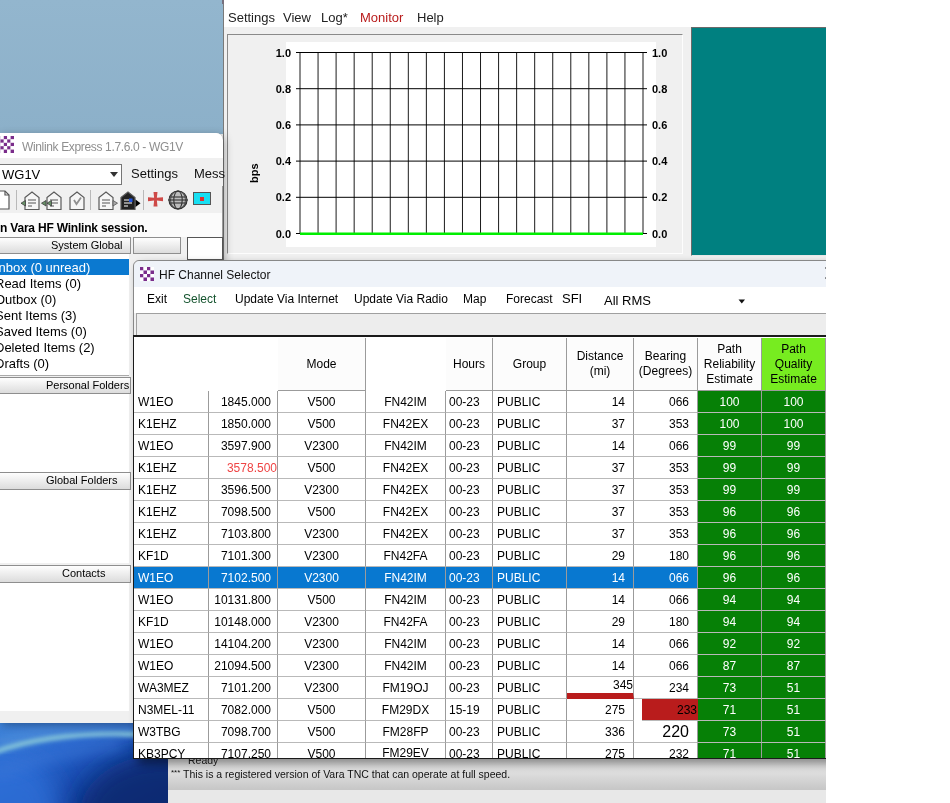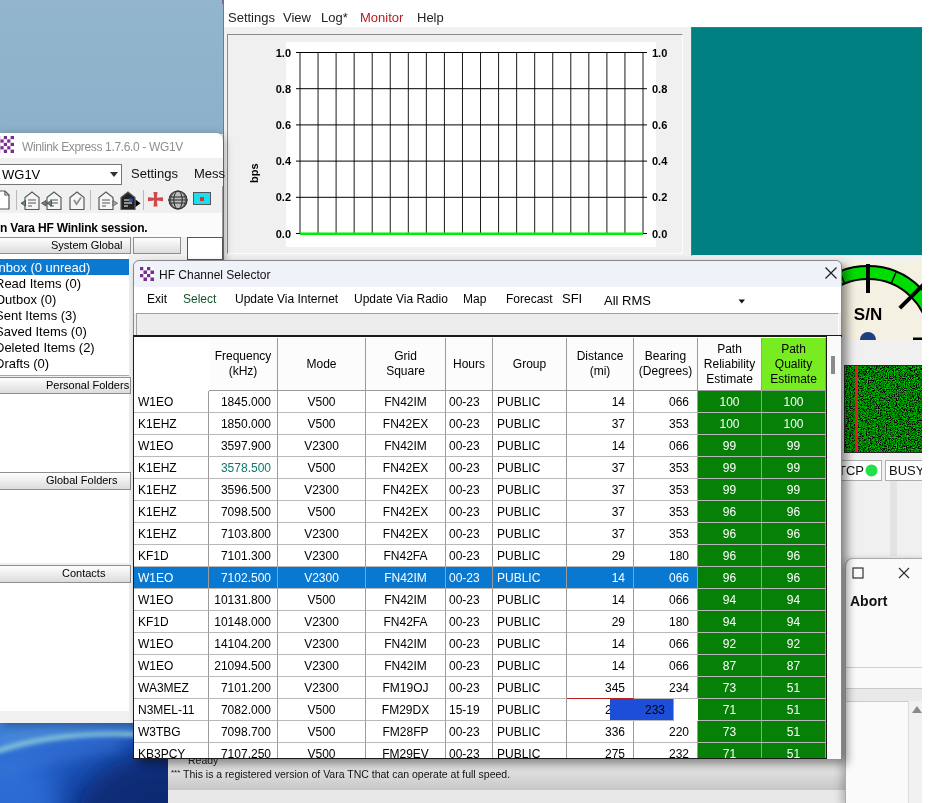--- a/index.html
+++ b/index.html
@@ -1,15 +1,15 @@
 <!DOCTYPE html>
 <html><head><meta charset="utf-8">
 <style>
 html,body{margin:0;padding:0;}
-#scr{position:relative;width:922px;height:803px;overflow:hidden;font-family:"Liberation Sans",sans-serif;background:#f0f0f0;}
+#scr{position:relative;width:826px;height:803px;overflow:hidden;font-family:"Liberation Sans",sans-serif;background:#f0f0f0;}
 .ab{position:absolute;}
 .txt{white-space:nowrap;}
 </style></head><body>
 <div id="scr">
 
 <div class="ab" style="left:0px;top:0px;width:224px;height:134px;background:linear-gradient(180deg,#93b6ce,#8cb0c9);"></div>
 <svg class="ab" style="left:0;top:722px;" width="169" height="81" viewBox="0 0 169 81">
 <defs>
 <linearGradient id="wbg" x1="0" y1="0" x2="1" y2="1">
  <stop offset="0%" stop-color="#3f83d8"></stop>
@@ -293,23 +293,21 @@
 <div class="ab txt" style="left:506px;top:292px;font-size:12px;color:#000;">Forecast</div>
 <div class="ab txt" style="left:562px;top:291px;font-size:13px;color:#000;">SFI</div>
 <div class="ab" style="left:598px;top:290px;width:148px;height:21px;background:#fff;"></div>
 <div class="ab txt" style="left:604px;top:293px;font-size:13px;color:#000;">All RMS</div>
 <svg class="ab" style="left:738px;top:299px;" width="8" height="5">
       <path d="M0.5,0.5 L7,0.5 L3.75,4.5 Z" fill="#111"></path>
     </svg>
 <div class="ab" style="left:136px;top:313px;width:703px;height:23px;background:#ededed;border:1px solid;border-color:#a0a0a0 #fdfdfd #fdfdfd #a0a0a0;box-sizing:border-box;"></div>
 <div class="ab" style="left:133px;top:335px;width:709px;height:2px;background:#1a1a1a;"></div>
 <div class="ab" style="left:133px;top:336px;width:694px;height:423px;background:#fff;border:1px solid #1a1a1a;border-right:1px solid #1a1a1a;box-sizing:border-box;overflow:hidden;">
-      <div class="ab" style="left:75px;top:1px;width:69px;height:53px;background:#fcfcfc;border-right:1px solid #9b9b9b;border-bottom:1px solid #9b9b9b;box-sizing:border-box;display:flex;align-items:center;justify-content:center;text-align:center;font-size:12px;line-height:15px;color:#000;">Frequency<br>(kHz)</div>
       <div class="ab" style="left:144px;top:1px;width:88px;height:53px;background:#fcfcfc;border-right:1px solid #9b9b9b;border-bottom:1px solid #9b9b9b;box-sizing:border-box;display:flex;align-items:center;justify-content:center;text-align:center;font-size:12px;line-height:15px;color:#000;">Mode</div>
-      <div class="ab" style="left:232px;top:1px;width:80px;height:53px;background:#fcfcfc;border-right:1px solid #9b9b9b;border-bottom:1px solid #9b9b9b;box-sizing:border-box;display:flex;align-items:center;justify-content:center;text-align:center;font-size:12px;line-height:15px;color:#000;">Grid<br>Square</div>
       <div class="ab" style="left:312px;top:1px;width:47px;height:53px;background:#fcfcfc;border-right:1px solid #9b9b9b;border-bottom:1px solid #9b9b9b;box-sizing:border-box;display:flex;align-items:center;justify-content:center;text-align:center;font-size:12px;line-height:15px;color:#000;">Hours</div>
       <div class="ab" style="left:359px;top:1px;width:74px;height:53px;background:#fcfcfc;border-right:1px solid #9b9b9b;border-bottom:1px solid #9b9b9b;box-sizing:border-box;display:flex;align-items:center;justify-content:center;text-align:center;font-size:12px;line-height:15px;color:#000;">Group</div>
       <div class="ab" style="left:500px;top:1px;width:64px;height:53px;background:#fcfcfc;border-right:1px solid #9b9b9b;border-bottom:1px solid #9b9b9b;box-sizing:border-box;display:flex;align-items:center;justify-content:center;text-align:center;font-size:12px;line-height:15px;color:#000;">Bearing<br>(Degrees)</div>
       <div class="ab" style="left:433px;top:1px;width:67px;height:53px;background:#fcfcfc;border-right:1px solid #9b9b9b;border-bottom:1px solid #9b9b9b;box-sizing:border-box;display:flex;align-items:center;justify-content:center;text-align:center;font-size:12px;line-height:15px;color:#000;">Distance<br>(mi)</div>
       <div class="ab" style="left:564px;top:1px;width:64px;height:53px;background:#fcfcfc;border-right:1px solid #9b9b9b;border-bottom:1px solid #9b9b9b;box-sizing:border-box;display:flex;align-items:center;justify-content:center;text-align:center;font-size:12px;line-height:15px;color:#000;">Path<br>Reliability<br>Estimate</div>
       <div class="ab" style="left:628px;top:1px;width:64px;height:53px;background:#77ec20;border-right:1px solid #9b9b9b;border-bottom:1px solid #9b9b9b;box-sizing:border-box;display:flex;align-items:center;justify-content:center;text-align:center;font-size:12px;line-height:15px;color:#000;">Path<br>Quality<br>Estimate</div>
       <div class="ab" style="left:0px;top:54px;width:75px;height:22px;background:#fff;border-right:1px solid #9b9b9b;border-bottom:1px solid #b9b9b9;box-sizing:border-box;display:flex;align-items:center;justify-content:flex-start;padding-left:4px;font-size:12px;color:#000;">W1EO</div>
       <div class="ab" style="left:75px;top:54px;width:69px;height:22px;background:#fff;border-right:1px solid #9b9b9b;border-bottom:1px solid #b9b9b9;box-sizing:border-box;display:flex;align-items:center;justify-content:flex-end;padding-right:6px;font-size:12px;color:#000;">1845.000</div>
       <div class="ab" style="left:144px;top:54px;width:88px;height:22px;background:#fff;border-right:1px solid #9b9b9b;border-bottom:1px solid #b9b9b9;box-sizing:border-box;display:flex;align-items:center;justify-content:center;font-size:12px;color:#000;">V500</div>
       <div class="ab" style="left:232px;top:54px;width:80px;height:22px;background:#fff;border-right:1px solid #9b9b9b;border-bottom:1px solid #b9b9b9;box-sizing:border-box;display:flex;align-items:center;justify-content:center;font-size:12px;color:#000;">FN42IM</div>
@@ -333,21 +331,21 @@
       <div class="ab" style="left:75px;top:98px;width:69px;height:22px;background:#fff;border-right:1px solid #9b9b9b;border-bottom:1px solid #b9b9b9;box-sizing:border-box;display:flex;align-items:center;justify-content:flex-end;padding-right:6px;font-size:12px;color:#000;">3597.900</div>
       <div class="ab" style="left:144px;top:98px;width:88px;height:22px;background:#fff;border-right:1px solid #9b9b9b;border-bottom:1px solid #b9b9b9;box-sizing:border-box;display:flex;align-items:center;justify-content:center;font-size:12px;color:#000;">V2300</div>
       <div class="ab" style="left:232px;top:98px;width:80px;height:22px;background:#fff;border-right:1px solid #9b9b9b;border-bottom:1px solid #b9b9b9;box-sizing:border-box;display:flex;align-items:center;justify-content:center;font-size:12px;color:#000;">FN42IM</div>
       <div class="ab" style="left:312px;top:98px;width:47px;height:22px;background:#fff;border-right:1px solid #9b9b9b;border-bottom:1px solid #b9b9b9;box-sizing:border-box;display:flex;align-items:center;justify-content:flex-start;padding-left:3px;font-size:12px;color:#000;">00-23</div>
       <div class="ab" style="left:359px;top:98px;width:74px;height:22px;background:#fff;border-right:1px solid #9b9b9b;border-bottom:1px solid #b9b9b9;box-sizing:border-box;display:flex;align-items:center;justify-content:flex-start;padding-left:4px;font-size:12px;color:#000;">PUBLIC</div>
       <div class="ab" style="left:433px;top:98px;width:67px;height:22px;background:#fff;border-right:1px solid #9b9b9b;border-bottom:1px solid #b9b9b9;box-sizing:border-box;display:flex;align-items:center;justify-content:flex-end;padding-right:8px;font-size:12px;color:#000;">14</div>
       <div class="ab" style="left:500px;top:98px;width:64px;height:22px;background:#fff;border-right:1px solid #9b9b9b;border-bottom:1px solid #b9b9b9;box-sizing:border-box;display:flex;align-items:center;justify-content:flex-end;padding-right:8px;font-size:12px;color:#000;">066</div>
       <div class="ab" style="left:564px;top:98px;width:64px;height:22px;background:#068006;border-right:1px solid #9b9b9b;border-bottom:1px solid #b9b9b9;box-sizing:border-box;display:flex;align-items:center;justify-content:center;font-size:12px;color:#fff;">99</div>
       <div class="ab" style="left:628px;top:98px;width:64px;height:22px;background:#068006;border-right:1px solid #9b9b9b;border-bottom:1px solid #b9b9b9;box-sizing:border-box;display:flex;align-items:center;justify-content:center;font-size:12px;color:#fff;">99</div>
       <div class="ab" style="left:0px;top:120px;width:75px;height:22px;background:#fff;border-right:1px solid #9b9b9b;border-bottom:1px solid #b9b9b9;box-sizing:border-box;display:flex;align-items:center;justify-content:flex-start;padding-left:4px;font-size:12px;color:#000;">K1EHZ</div>
-      <div class="ab" style="left:75px;top:120px;width:69px;height:22px;background:#fff;border-right:1px solid #9b9b9b;border-bottom:1px solid #b9b9b9;box-sizing:border-box;display:flex;align-items:center;justify-content:flex-end;padding-right:6px;font-size:12px;color:#0f766e;">3578.500</div>
+      <div class="ab" style="left:75px;top:120px;width:69px;height:22px;background:#fff;border-right:1px solid #9b9b9b;border-bottom:1px solid #b9b9b9;box-sizing:border-box;display:flex;align-items:center;justify-content:flex-end;font-size:12px;color:#ef4444;">3578.500</div>
       <div class="ab" style="left:144px;top:120px;width:88px;height:22px;background:#fff;border-right:1px solid #9b9b9b;border-bottom:1px solid #b9b9b9;box-sizing:border-box;display:flex;align-items:center;justify-content:center;font-size:12px;color:#000;">V500</div>
       <div class="ab" style="left:232px;top:120px;width:80px;height:22px;background:#fff;border-right:1px solid #9b9b9b;border-bottom:1px solid #b9b9b9;box-sizing:border-box;display:flex;align-items:center;justify-content:center;font-size:12px;color:#000;">FN42EX</div>
       <div class="ab" style="left:312px;top:120px;width:47px;height:22px;background:#fff;border-right:1px solid #9b9b9b;border-bottom:1px solid #b9b9b9;box-sizing:border-box;display:flex;align-items:center;justify-content:flex-start;padding-left:3px;font-size:12px;color:#000;">00-23</div>
       <div class="ab" style="left:359px;top:120px;width:74px;height:22px;background:#fff;border-right:1px solid #9b9b9b;border-bottom:1px solid #b9b9b9;box-sizing:border-box;display:flex;align-items:center;justify-content:flex-start;padding-left:4px;font-size:12px;color:#000;">PUBLIC</div>
       <div class="ab" style="left:433px;top:120px;width:67px;height:22px;background:#fff;border-right:1px solid #9b9b9b;border-bottom:1px solid #b9b9b9;box-sizing:border-box;display:flex;align-items:center;justify-content:flex-end;padding-right:8px;font-size:12px;color:#000;">37</div>
       <div class="ab" style="left:500px;top:120px;width:64px;height:22px;background:#fff;border-right:1px solid #9b9b9b;border-bottom:1px solid #b9b9b9;box-sizing:border-box;display:flex;align-items:center;justify-content:flex-end;padding-right:8px;font-size:12px;color:#000;">353</div>
       <div class="ab" style="left:564px;top:120px;width:64px;height:22px;background:#068006;border-right:1px solid #9b9b9b;border-bottom:1px solid #b9b9b9;box-sizing:border-box;display:flex;align-items:center;justify-content:center;font-size:12px;color:#fff;">99</div>
       <div class="ab" style="left:628px;top:120px;width:64px;height:22px;background:#068006;border-right:1px solid #9b9b9b;border-bottom:1px solid #b9b9b9;box-sizing:border-box;display:flex;align-items:center;justify-content:center;font-size:12px;color:#fff;">99</div>
       <div class="ab" style="left:0px;top:142px;width:75px;height:22px;background:#fff;border-right:1px solid #9b9b9b;border-bottom:1px solid #b9b9b9;box-sizing:border-box;display:flex;align-items:center;justify-content:flex-start;padding-left:4px;font-size:12px;color:#000;">K1EHZ</div>
       <div class="ab" style="left:75px;top:142px;width:69px;height:22px;background:#fff;border-right:1px solid #9b9b9b;border-bottom:1px solid #b9b9b9;box-sizing:border-box;display:flex;align-items:center;justify-content:flex-end;padding-right:6px;font-size:12px;color:#000;">3596.500</div>
@@ -438,48 +436,48 @@
       <div class="ab" style="left:433px;top:318px;width:67px;height:22px;background:#fff;border-right:1px solid #9b9b9b;border-bottom:1px solid #b9b9b9;box-sizing:border-box;display:flex;align-items:center;justify-content:flex-end;padding-right:8px;font-size:12px;color:#000;">14</div>
       <div class="ab" style="left:500px;top:318px;width:64px;height:22px;background:#fff;border-right:1px solid #9b9b9b;border-bottom:1px solid #b9b9b9;box-sizing:border-box;display:flex;align-items:center;justify-content:flex-end;padding-right:8px;font-size:12px;color:#000;">066</div>
       <div class="ab" style="left:564px;top:318px;width:64px;height:22px;background:#068006;border-right:1px solid #9b9b9b;border-bottom:1px solid #b9b9b9;box-sizing:border-box;display:flex;align-items:center;justify-content:center;font-size:12px;color:#fff;">87</div>
       <div class="ab" style="left:628px;top:318px;width:64px;height:22px;background:#068006;border-right:1px solid #9b9b9b;border-bottom:1px solid #b9b9b9;box-sizing:border-box;display:flex;align-items:center;justify-content:center;font-size:12px;color:#fff;">87</div>
       <div class="ab" style="left:0px;top:340px;width:75px;height:22px;background:#fff;border-right:1px solid #9b9b9b;border-bottom:1px solid #b9b9b9;box-sizing:border-box;display:flex;align-items:center;justify-content:flex-start;padding-left:4px;font-size:12px;color:#000;">WA3MEZ</div>
       <div class="ab" style="left:75px;top:340px;width:69px;height:22px;background:#fff;border-right:1px solid #9b9b9b;border-bottom:1px solid #b9b9b9;box-sizing:border-box;display:flex;align-items:center;justify-content:flex-end;padding-right:6px;font-size:12px;color:#000;">7101.200</div>
       <div class="ab" style="left:144px;top:340px;width:88px;height:22px;background:#fff;border-right:1px solid #9b9b9b;border-bottom:1px solid #b9b9b9;box-sizing:border-box;display:flex;align-items:center;justify-content:center;font-size:12px;color:#000;">V2300</div>
       <div class="ab" style="left:232px;top:340px;width:80px;height:22px;background:#fff;border-right:1px solid #9b9b9b;border-bottom:1px solid #b9b9b9;box-sizing:border-box;display:flex;align-items:center;justify-content:center;font-size:12px;color:#000;">FM19OJ</div>
       <div class="ab" style="left:312px;top:340px;width:47px;height:22px;background:#fff;border-right:1px solid #9b9b9b;border-bottom:1px solid #b9b9b9;box-sizing:border-box;display:flex;align-items:center;justify-content:flex-start;padding-left:3px;font-size:12px;color:#000;">00-23</div>
       <div class="ab" style="left:359px;top:340px;width:74px;height:22px;background:#fff;border-right:1px solid #9b9b9b;border-bottom:1px solid #b9b9b9;box-sizing:border-box;display:flex;align-items:center;justify-content:flex-start;padding-left:4px;font-size:12px;color:#000;">PUBLIC</div>
-      <div class="ab" style="left:433px;top:340px;width:67px;height:22px;background:#fff;border-right:1px solid #9b9b9b;border-bottom:1px solid #b91c1c;box-sizing:border-box;display:flex;align-items:center;justify-content:flex-end;padding-right:8px;font-size:12px;color:#000;">345</div>
+      <div class="ab" style="left:433px;top:340px;width:67px;height:22px;background:#fff;border-right:1px solid #9b9b9b;border-bottom:6px solid #b91c1c;box-sizing:border-box;display:flex;align-items:center;justify-content:flex-end;font-size:12px;color:#000;">345</div>
       <div class="ab" style="left:500px;top:340px;width:64px;height:22px;background:#fff;border-right:1px solid #9b9b9b;border-bottom:1px solid #b9b9b9;box-sizing:border-box;display:flex;align-items:center;justify-content:flex-end;padding-right:8px;font-size:12px;color:#000;">234</div>
       <div class="ab" style="left:564px;top:340px;width:64px;height:22px;background:#068006;border-right:1px solid #9b9b9b;border-bottom:1px solid #b9b9b9;box-sizing:border-box;display:flex;align-items:center;justify-content:center;font-size:12px;color:#fff;">73</div>
       <div class="ab" style="left:628px;top:340px;width:64px;height:22px;background:#068006;border-right:1px solid #9b9b9b;border-bottom:1px solid #b9b9b9;box-sizing:border-box;display:flex;align-items:center;justify-content:center;font-size:12px;color:#fff;">51</div>
       <div class="ab" style="left:0px;top:362px;width:75px;height:22px;background:#fff;border-right:1px solid #9b9b9b;border-bottom:1px solid #b9b9b9;box-sizing:border-box;display:flex;align-items:center;justify-content:flex-start;padding-left:4px;font-size:12px;color:#000;">N3MEL-11</div>
       <div class="ab" style="left:75px;top:362px;width:69px;height:22px;background:#fff;border-right:1px solid #9b9b9b;border-bottom:1px solid #b9b9b9;box-sizing:border-box;display:flex;align-items:center;justify-content:flex-end;padding-right:6px;font-size:12px;color:#000;">7082.000</div>
       <div class="ab" style="left:144px;top:362px;width:88px;height:22px;background:#fff;border-right:1px solid #9b9b9b;border-bottom:1px solid #b9b9b9;box-sizing:border-box;display:flex;align-items:center;justify-content:center;font-size:12px;color:#000;">V500</div>
       <div class="ab" style="left:232px;top:362px;width:80px;height:22px;background:#fff;border-right:1px solid #9b9b9b;border-bottom:1px solid #b9b9b9;box-sizing:border-box;display:flex;align-items:center;justify-content:center;font-size:12px;color:#000;">FM29DX</div>
       <div class="ab" style="left:312px;top:362px;width:47px;height:22px;background:#fff;border-right:1px solid #9b9b9b;border-bottom:1px solid #b9b9b9;box-sizing:border-box;display:flex;align-items:center;justify-content:flex-start;padding-left:3px;font-size:12px;color:#000;">15-19</div>
       <div class="ab" style="left:359px;top:362px;width:74px;height:22px;background:#fff;border-right:1px solid #9b9b9b;border-bottom:1px solid #b9b9b9;box-sizing:border-box;display:flex;align-items:center;justify-content:flex-start;padding-left:4px;font-size:12px;color:#000;">PUBLIC</div>
       <div class="ab" style="left:433px;top:362px;width:67px;height:22px;background:#fff;border-right:1px solid #9b9b9b;border-bottom:1px solid #b9b9b9;box-sizing:border-box;display:flex;align-items:center;justify-content:flex-end;padding-right:8px;font-size:12px;color:#000;">275</div>
-      <div class="ab" style="left:476px;top:362px;width:64px;height:22px;background:#1d4ed8;border-right:1px solid #9b9b9b;border-bottom:1px solid #b9b9b9;box-sizing:border-box;display:flex;align-items:center;justify-content:flex-end;padding-right:8px;font-size:12px;color:#000;">233</div>
+      <div class="ab" style="left:508px;top:362px;width:64px;height:22px;background:#b91c1c;border-right:1px solid #9b9b9b;border-bottom:1px solid #b9b9b9;box-sizing:border-box;display:flex;align-items:center;justify-content:flex-end;padding-right:8px;font-size:12px;color:#000;">233</div>
       <div class="ab" style="left:564px;top:362px;width:64px;height:22px;background:#068006;border-right:1px solid #9b9b9b;border-bottom:1px solid #b9b9b9;box-sizing:border-box;display:flex;align-items:center;justify-content:center;font-size:12px;color:#fff;">71</div>
       <div class="ab" style="left:628px;top:362px;width:64px;height:22px;background:#068006;border-right:1px solid #9b9b9b;border-bottom:1px solid #b9b9b9;box-sizing:border-box;display:flex;align-items:center;justify-content:center;font-size:12px;color:#fff;">51</div>
       <div class="ab" style="left:0px;top:384px;width:75px;height:22px;background:#fff;border-right:1px solid #9b9b9b;border-bottom:1px solid #b9b9b9;box-sizing:border-box;display:flex;align-items:center;justify-content:flex-start;padding-left:4px;font-size:12px;color:#000;">W3TBG</div>
       <div class="ab" style="left:75px;top:384px;width:69px;height:22px;background:#fff;border-right:1px solid #9b9b9b;border-bottom:1px solid #b9b9b9;box-sizing:border-box;display:flex;align-items:center;justify-content:flex-end;padding-right:6px;font-size:12px;color:#000;">7098.700</div>
       <div class="ab" style="left:144px;top:384px;width:88px;height:22px;background:#fff;border-right:1px solid #9b9b9b;border-bottom:1px solid #b9b9b9;box-sizing:border-box;display:flex;align-items:center;justify-content:center;font-size:12px;color:#000;">V500</div>
       <div class="ab" style="left:232px;top:384px;width:80px;height:22px;background:#fff;border-right:1px solid #9b9b9b;border-bottom:1px solid #b9b9b9;box-sizing:border-box;display:flex;align-items:center;justify-content:center;font-size:12px;color:#000;">FM28FP</div>
       <div class="ab" style="left:312px;top:384px;width:47px;height:22px;background:#fff;border-right:1px solid #9b9b9b;border-bottom:1px solid #b9b9b9;box-sizing:border-box;display:flex;align-items:center;justify-content:flex-start;padding-left:3px;font-size:12px;color:#000;">00-23</div>
       <div class="ab" style="left:359px;top:384px;width:74px;height:22px;background:#fff;border-right:1px solid #9b9b9b;border-bottom:1px solid #b9b9b9;box-sizing:border-box;display:flex;align-items:center;justify-content:flex-start;padding-left:4px;font-size:12px;color:#000;">PUBLIC</div>
       <div class="ab" style="left:433px;top:384px;width:67px;height:22px;background:#fff;border-right:1px solid #9b9b9b;border-bottom:1px solid #b9b9b9;box-sizing:border-box;display:flex;align-items:center;justify-content:flex-end;padding-right:8px;font-size:12px;color:#000;">336</div>
-      <div class="ab" style="left:500px;top:384px;width:64px;height:22px;background:#fff;border-right:1px solid #9b9b9b;border-bottom:1px solid #b9b9b9;box-sizing:border-box;display:flex;align-items:center;justify-content:flex-end;padding-right:8px;font-size:12px;color:#000;">220</div>
+      <div class="ab" style="left:500px;top:384px;width:64px;height:22px;background:#fff;border-right:1px solid #9b9b9b;border-bottom:1px solid #b9b9b9;box-sizing:border-box;display:flex;align-items:center;justify-content:flex-end;padding-right:8px;font-size:16px;color:#000;">220</div>
       <div class="ab" style="left:564px;top:384px;width:64px;height:22px;background:#068006;border-right:1px solid #9b9b9b;border-bottom:1px solid #b9b9b9;box-sizing:border-box;display:flex;align-items:center;justify-content:center;font-size:12px;color:#fff;">73</div>
       <div class="ab" style="left:628px;top:384px;width:64px;height:22px;background:#068006;border-right:1px solid #9b9b9b;border-bottom:1px solid #b9b9b9;box-sizing:border-box;display:flex;align-items:center;justify-content:center;font-size:12px;color:#fff;">51</div>
       <div class="ab" style="left:0px;top:406px;width:75px;height:22px;background:#fff;border-right:1px solid #9b9b9b;border-bottom:1px solid #b9b9b9;box-sizing:border-box;display:flex;align-items:center;justify-content:flex-start;padding-left:4px;font-size:12px;color:#000;">KB3PCY</div>
       <div class="ab" style="left:75px;top:406px;width:69px;height:22px;background:#fff;border-right:1px solid #9b9b9b;border-bottom:1px solid #b9b9b9;box-sizing:border-box;display:flex;align-items:center;justify-content:flex-end;padding-right:6px;font-size:12px;color:#000;">7107.250</div>
       <div class="ab" style="left:144px;top:406px;width:88px;height:22px;background:#fff;border-right:1px solid #9b9b9b;border-bottom:1px solid #b9b9b9;box-sizing:border-box;display:flex;align-items:center;justify-content:center;font-size:12px;color:#000;">V500</div>
-      <div class="ab" style="left:232px;top:406px;width:80px;height:22px;background:#fff;border-right:1px solid #9b9b9b;border-bottom:1px solid #0ea5e9;box-sizing:border-box;display:flex;align-items:center;justify-content:center;font-size:12px;color:#000;">FM29EV</div>
+      <div class="ab" style="left:232px;top:406px;width:80px;height:22px;background:#fff;border-right:1px solid #9b9b9b;border-bottom:3px solid #0ea5e9;box-sizing:border-box;display:flex;align-items:center;justify-content:center;font-size:12px;color:#000;">FM29EV</div>
       <div class="ab" style="left:312px;top:406px;width:47px;height:22px;background:#fff;border-right:1px solid #9b9b9b;border-bottom:1px solid #b9b9b9;box-sizing:border-box;display:flex;align-items:center;justify-content:flex-start;padding-left:3px;font-size:12px;color:#000;">00-23</div>
       <div class="ab" style="left:359px;top:406px;width:74px;height:22px;background:#fff;border-right:1px solid #9b9b9b;border-bottom:1px solid #b9b9b9;box-sizing:border-box;display:flex;align-items:center;justify-content:flex-start;padding-left:4px;font-size:12px;color:#000;">PUBLIC</div>
       <div class="ab" style="left:433px;top:406px;width:67px;height:22px;background:#fff;border-right:1px solid #9b9b9b;border-bottom:1px solid #b9b9b9;box-sizing:border-box;display:flex;align-items:center;justify-content:flex-end;padding-right:8px;font-size:12px;color:#000;">275</div>
       <div class="ab" style="left:500px;top:406px;width:64px;height:22px;background:#fff;border-right:1px solid #9b9b9b;border-bottom:1px solid #b9b9b9;box-sizing:border-box;display:flex;align-items:center;justify-content:flex-end;padding-right:8px;font-size:12px;color:#000;">232</div>
       <div class="ab" style="left:564px;top:406px;width:64px;height:22px;background:#068006;border-right:1px solid #9b9b9b;border-bottom:1px solid #b9b9b9;box-sizing:border-box;display:flex;align-items:center;justify-content:center;font-size:12px;color:#fff;">71</div>
       <div class="ab" style="left:628px;top:406px;width:64px;height:22px;background:#068006;border-right:1px solid #9b9b9b;border-bottom:1px solid #b9b9b9;box-sizing:border-box;display:flex;align-items:center;justify-content:center;font-size:12px;color:#fff;">51</div>
     </div>
 <div class="ab" style="left:827px;top:336px;width:14px;height:423px;background:#fafafa;"></div>
 <div class="ab" style="left:831px;top:356px;width:4px;height:18px;background:#8a8a8a;"></div>
 </div>

